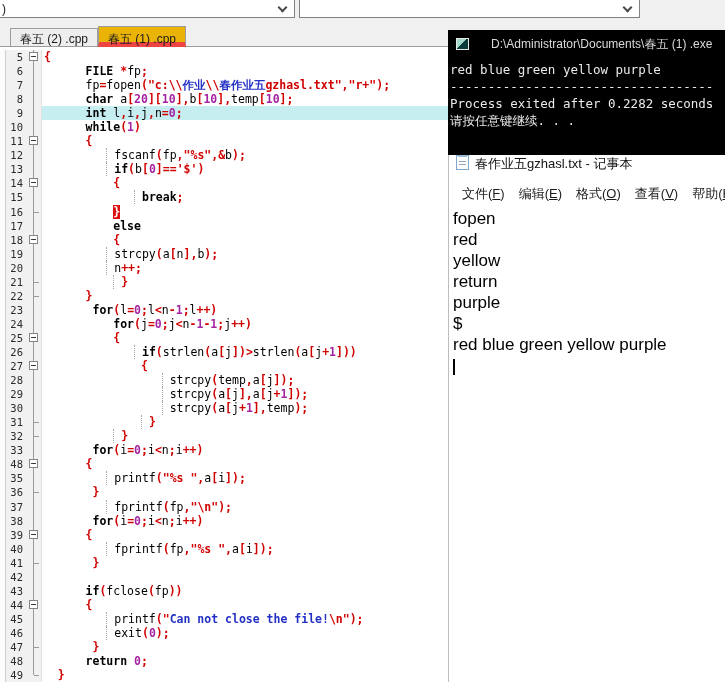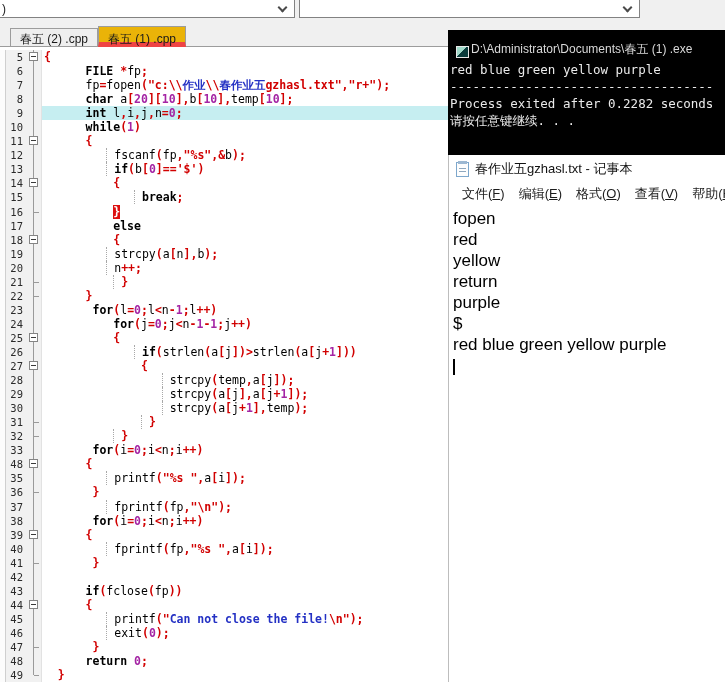--- a/index.html
+++ b/index.html
@@ -43,30 +43,30 @@
   .sy { color:var(--symbol); font-weight:bold; }
   .st { color:var(--string); font-weight:bold; }
   .sb { color:var(--string_alt); font-weight:bold; }
   .nu { color:var(--number); font-weight:bold; }
   .bx { background:var(--brace_error_bg); color:#fff; font-weight:bold; }
   .gd { border-left:1px dotted #a8a8a8; }
 
   
   .console { position:absolute; left:448px; top:30px; width:277px; height:125px;
              background:var(--console_bg); overflow:hidden; }
-  .console-title { height:28px; display:flex; align-items:flex-end; padding-left:8px; gap:2px;
+  .console-title { height:28px; display:flex; align-items:center; padding-left:8px; gap:22px;
                    font-size:12px; color:#d9d9d9; white-space:nowrap; }
   .console-icon { width:13px; height:12px; border:1px solid #e8e8e8; background:linear-gradient(135deg,#9fd8c8 0 45%,#0a3b3b 45%); flex:none; }
   .console-body { padding:3px 0 0 2px; font-family:"DejaVu Sans Mono",monospace; font-size:12.5px;
                   line-height:17px; color:var(--console_text); white-space:pre; }
 
   
   .notepad { position:absolute; left:448px; top:155px; width:277px; height:527px; background:#ffffff;
              border-left:1px solid #bdbdbd; overflow:hidden; }
-  .notepad-title { height:28px; display:flex; align-items:center; gap:6px; padding-left:7px;
+  .notepad-title { height:28px; display:flex; align-items:flex-start; gap:6px; padding-left:7px;
                    font-size:13px; color:#111; background:#fff; white-space:nowrap; }
   .notepad-icon { width:13px; height:15px; flex:none; background:#fdfdfd; border:1px solid #7da7cc; position:relative; }
   .notepad-icon::before { content:""; position:absolute; left:1px; top:-2px; right:1px; height:3px; background:#9db8d2; }
   .notepad-icon::after { content:""; position:absolute; left:2px; top:4px; right:2px; height:7px;
                          background:repeating-linear-gradient(#fff 0 1px,#8fa8bf 1px 2px,#fff 2px 3px); }
   .notepad-menubar { height:24px; display:flex; align-items:flex-start; padding-left:6px; font-size:13px; color:#1c1c1c; }
   .menu-item { padding:2px 7px; white-space:nowrap; }
   .notepad-body { padding:1px 0 0 4px; font-size:17px; line-height:21px; color:#000; white-space:pre; }
   .caret { display:inline-block; width:1.5px; height:16px; background:#000; vertical-align:text-bottom; }
 </style>

